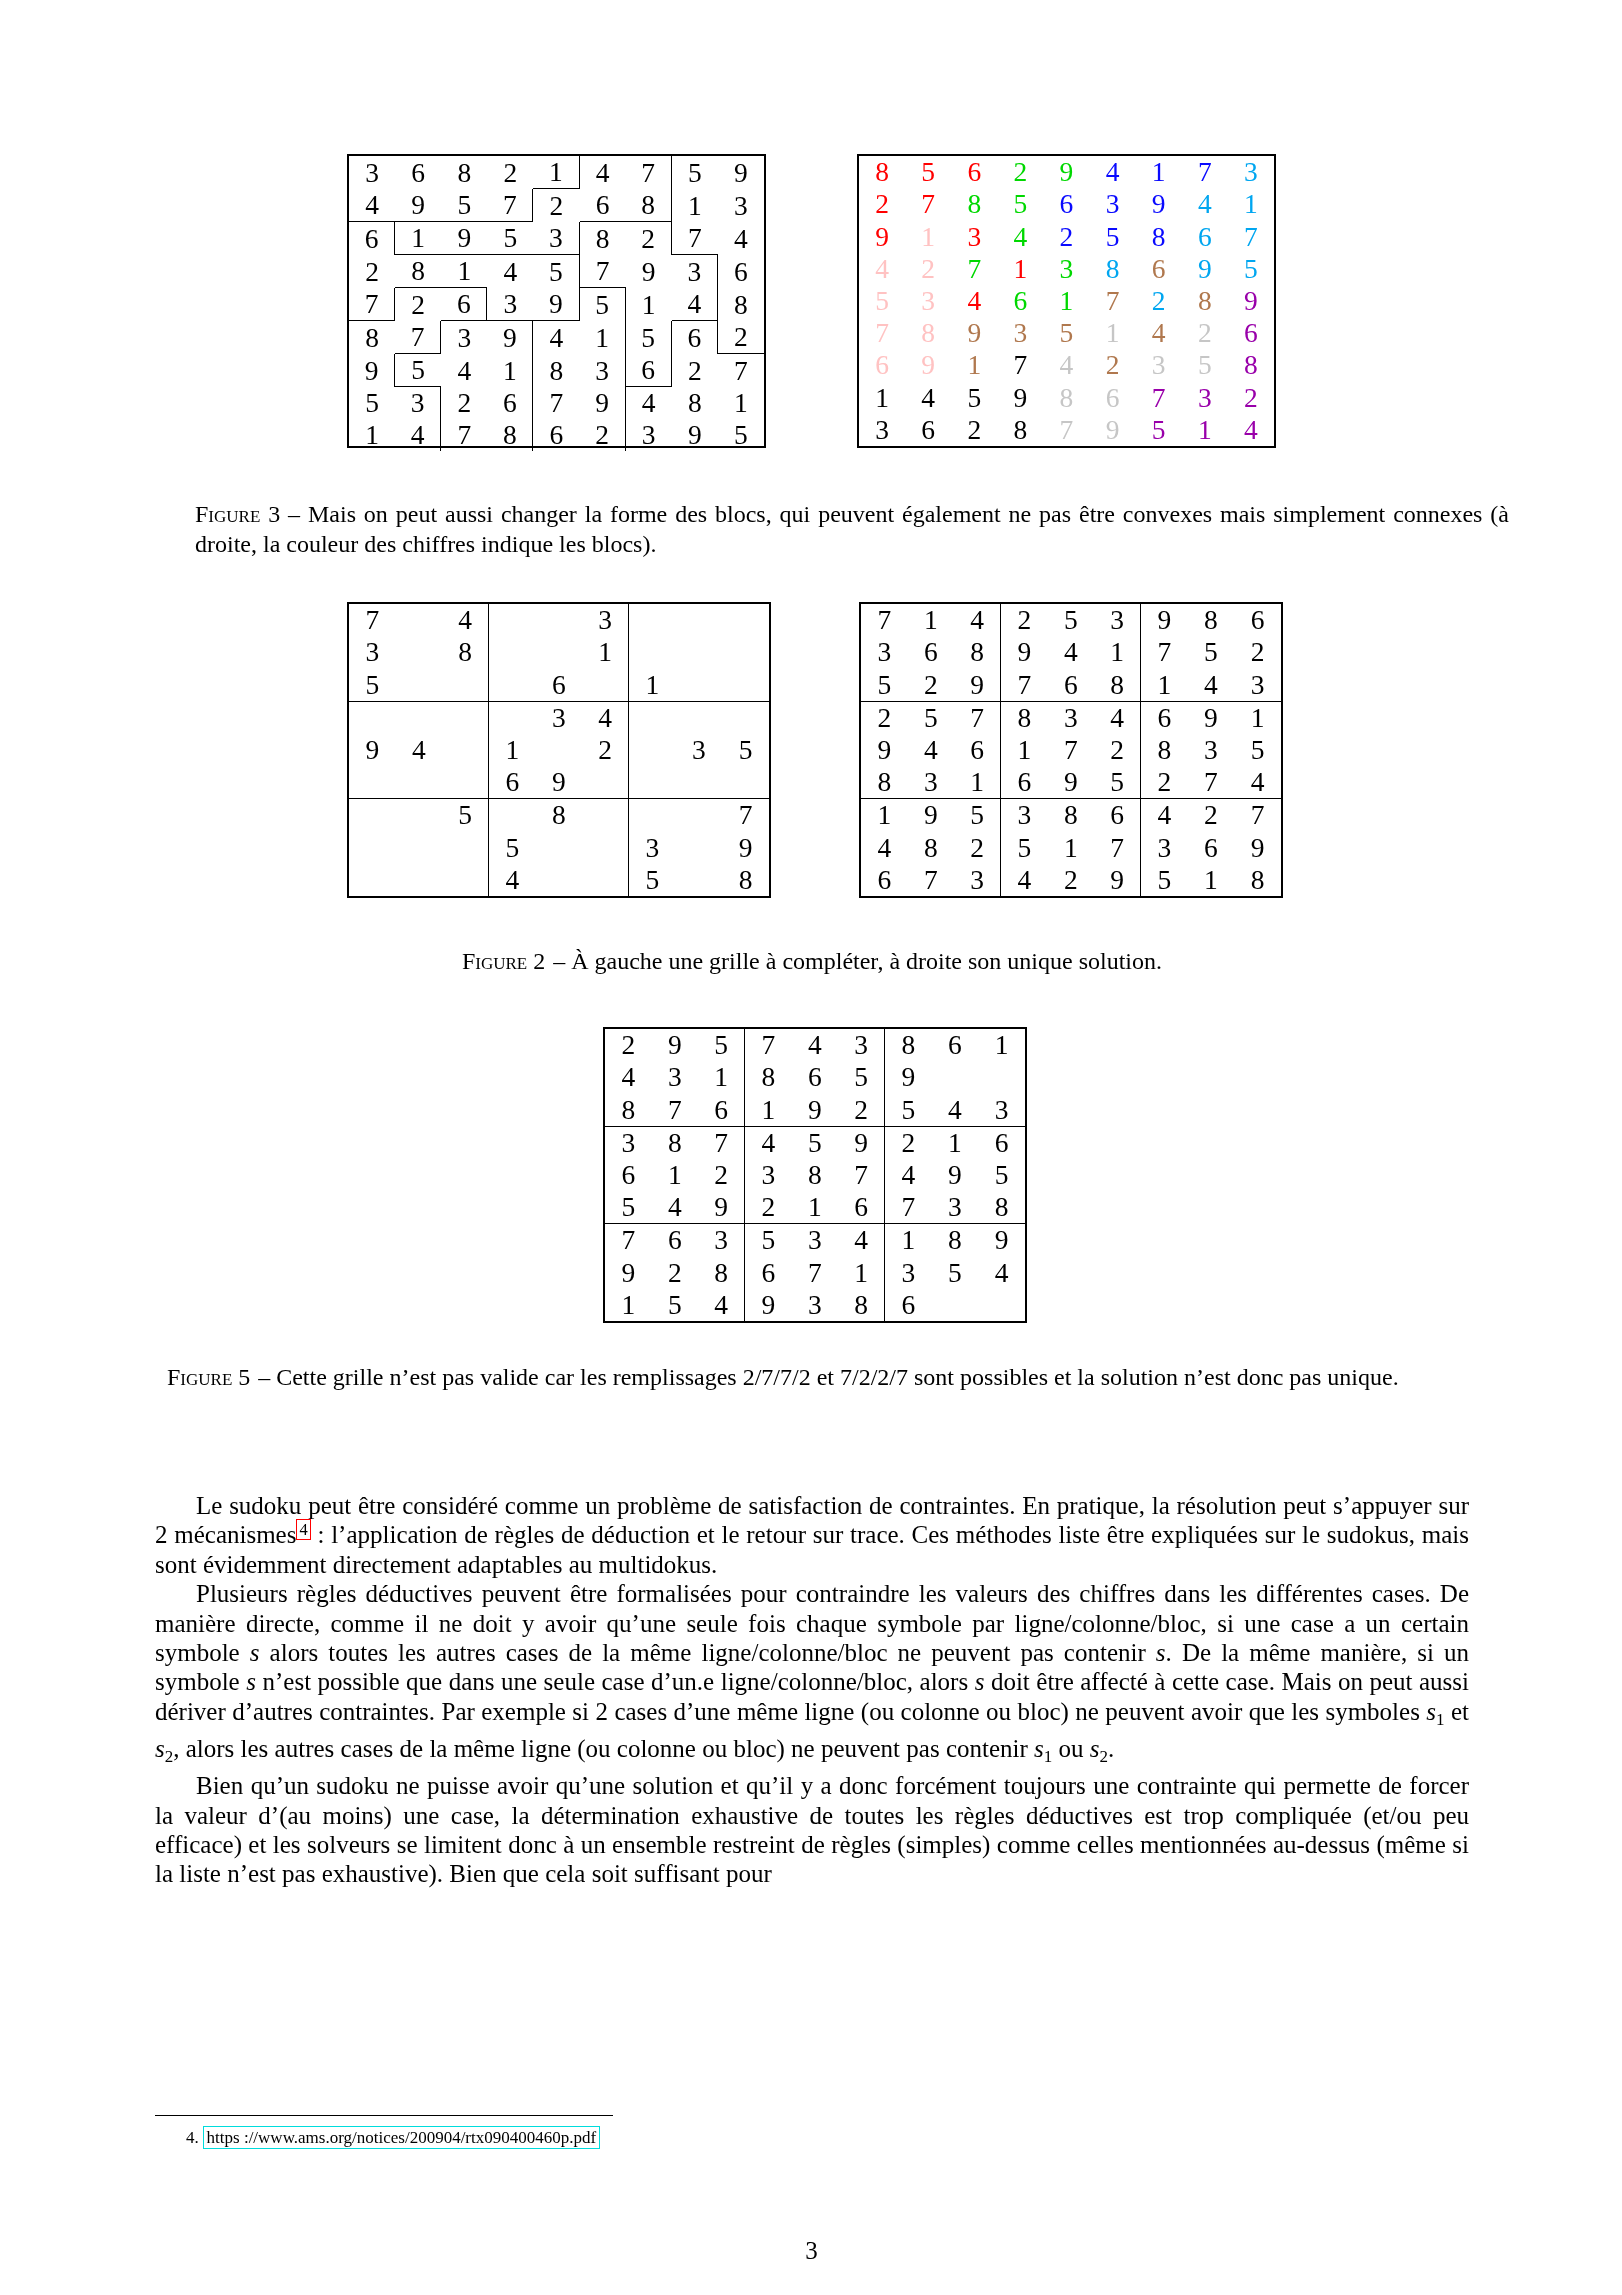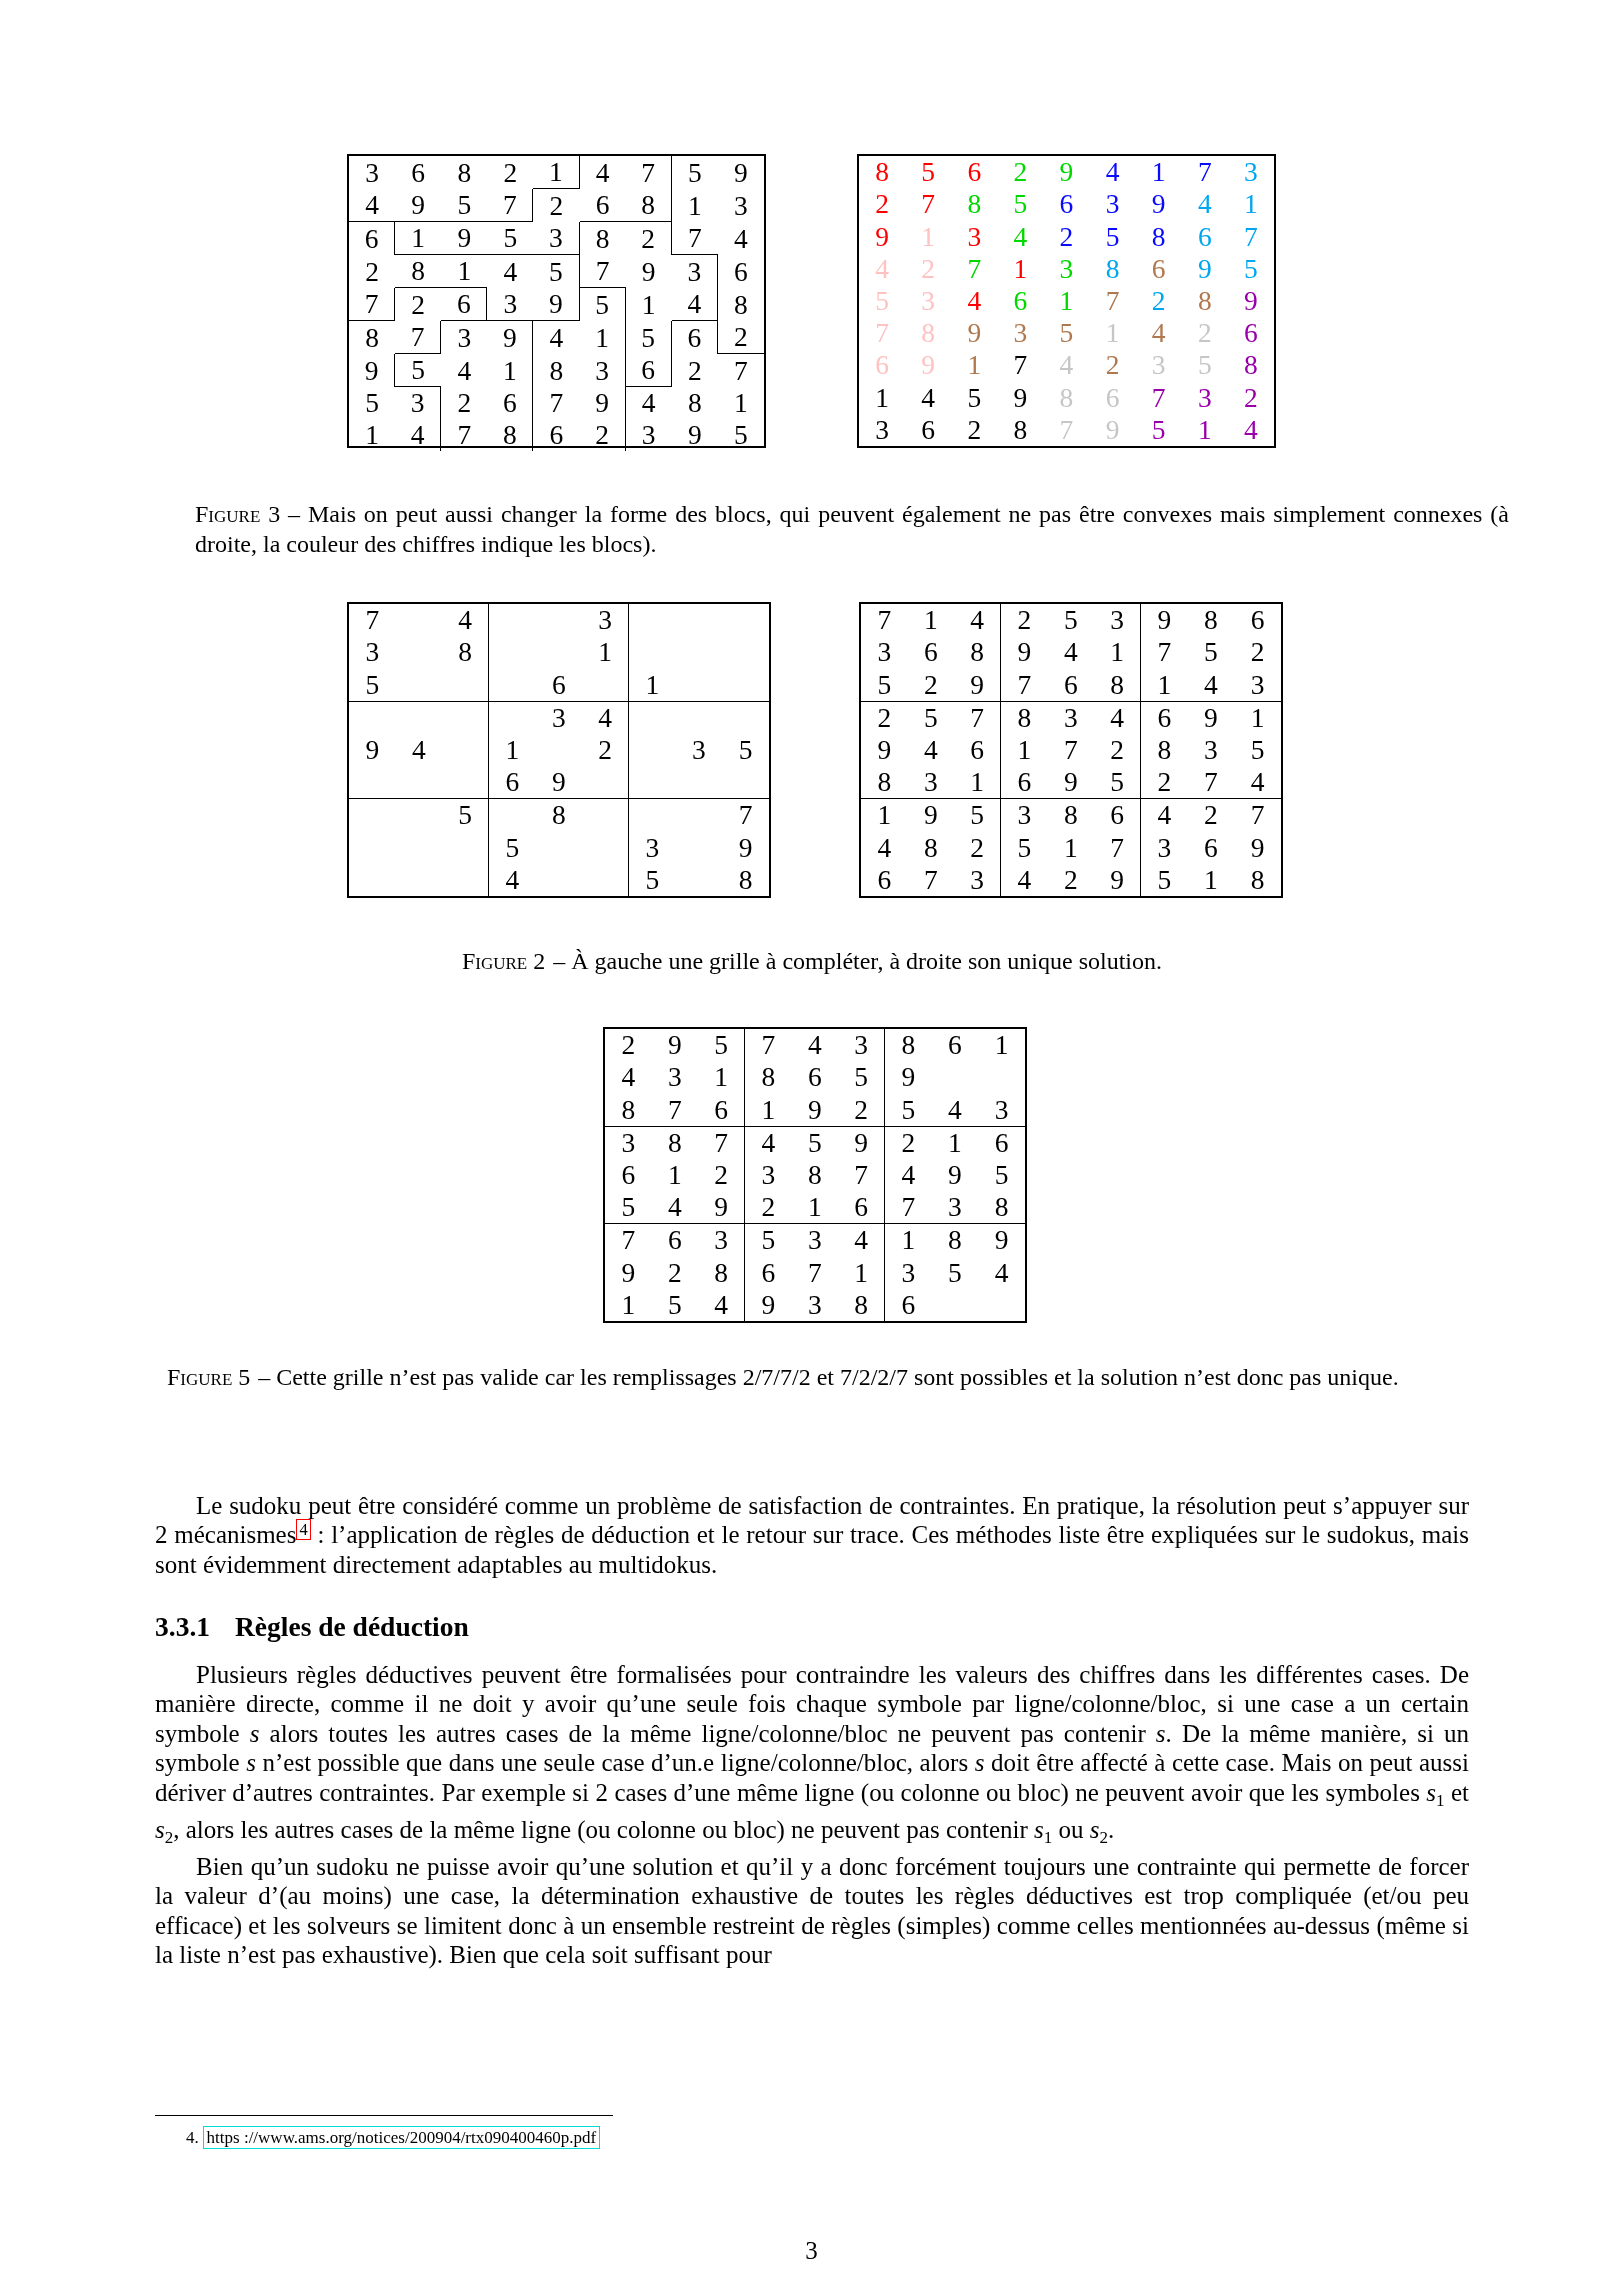--- a/index.html
+++ b/index.html
@@ -456,23 +456,20 @@
       <div class="cell"></div>
       <div class="cell"></div>
     </div>
 
   <div class="abs caption" style="left:167px;top:1362px;width:1314px;">
     <span class="cap-label">Figure 5</span><span>– Cette grille n’est pas valide car les remplissages 2/7/7/2 et 7/2/2/7 sont possibles et la solution n’est donc pas unique.</span>
   </div>
 
   <div class="abs textcol" style="left:155px;top:1491px;width:1314px;">
     <p><span>Le sudoku peut être considéré comme un problème de satisfaction de contraintes. En pratique, la résolution peut s’appuyer sur 2 mécanismes</span><span class="fnmark">4</span><span> : l’application de règles de déduction et le retour sur trace. Ces méthodes liste être expliquées sur le sudokus, mais sont évidemment directement adaptables au multidokus.</span></p>
-    <h3 class="subsec">
-      <span class="num">3.3.1</span><span>Règles de déduction</span>
-    </h3>
     <p><span>Plusieurs règles déductives peuvent être formalisées pour contraindre les valeurs des chiffres dans les différentes cases. De manière directe, comme il ne doit y avoir qu’une seule fois chaque symbole par ligne/colonne/bloc, si une case a un certain symbole </span><span style="font-style: italic;">s</span><span> alors toutes les autres cases de la même ligne/colonne/bloc ne peuvent pas contenir </span><span style="font-style: italic;">s</span><span>. De la même manière, si un symbole </span><span style="font-style: italic;">s</span><span> n’est possible que dans une seule case d’un.e ligne/colonne/bloc, alors </span><span style="font-style: italic;">s</span><span> doit être affecté à cette case. Mais on peut aussi dériver d’autres contraintes. Par exemple si 2 cases d’une même ligne (ou colonne ou bloc) ne peuvent avoir que les symboles </span><span style="font-style: italic;">s</span><span class="msub">1</span><span> et </span><span style="font-style: italic;">s</span><span class="msub">2</span><span>, alors les autres cases de la même ligne (ou colonne ou bloc) ne peuvent pas contenir </span><span style="font-style: italic;">s</span><span class="msub">1</span><span> ou </span><span style="font-style: italic;">s</span><span class="msub">2</span><span>.</span></p>
     <p>Bien qu’un sudoku ne puisse avoir qu’une solution et qu’il y a donc forcément toujours une contrainte qui permette de forcer la valeur d’(au moins) une case, la détermination exhaustive de toutes les règles déductives est trop compliquée (et/ou peu efficace) et les solveurs se limitent donc à un ensemble restreint de règles (simples) comme celles mentionnées au-dessus (même si la liste n’est pas exhaustive). Bien que cela soit suffisant pour</p>
   </div>
 
   <div class="abs fnrule" style="left:155px;top:2115px;width:458px;height:0;"></div>
   <div class="abs footnote" style="left:155px;top:2128px;width:1314px;padding-left:31px;box-sizing:border-box;">
     <span>4.</span>
     <span class="urlbox">https ://www.ams.org/notices/200904/rtx090400460p.pdf</span>
   </div>
 

